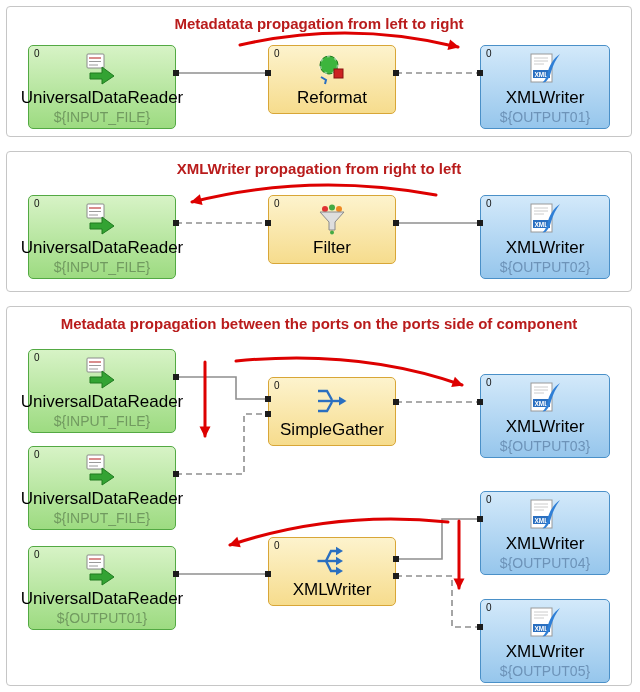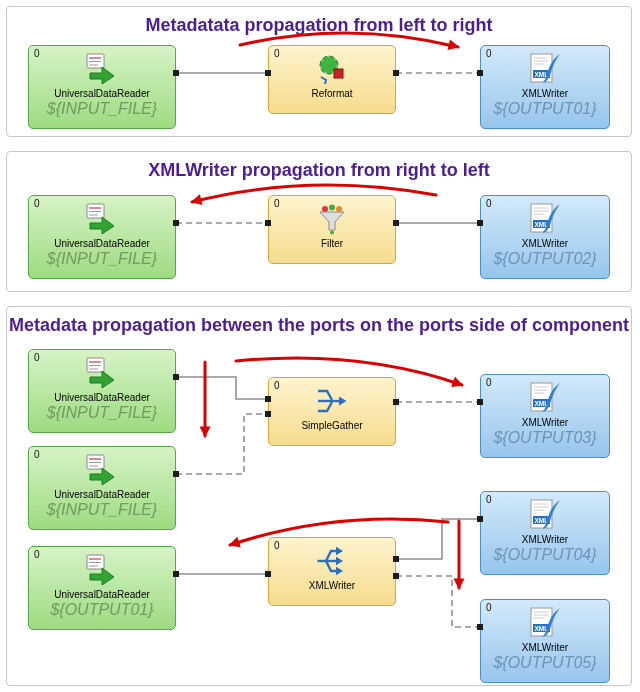--- a/index.html
+++ b/index.html
@@ -10,21 +10,21 @@
     font-family: "Liberation Sans", sans-serif;
   }
   #canvas { position: relative; width: 640px; height: 692px; background: var(--background, #fff); overflow: hidden; }
 
   .panel {
     position: absolute; z-index: 1;
     border: 1px solid var(--panel-border, #c6c6c6);
     border-radius: 4px; background: #ffffff;
   }
   .panel-title {
-    text-align: center; font-weight: bold; font-size: 18px; color: #4c1d95;
+    text-align: center; font-weight: bold; font-size: 15px; color: #b91c1c;
     padding-top: 8px; white-space: nowrap;
   }
 
   .comp {
     position: absolute; z-index: 2;
     border-radius: 5px;
     display: flex; flex-direction: column; align-items: center;
     padding-top: 5px;
   }
   .comp.reader {
@@ -34,22 +34,22 @@
   .comp.transformer {
     background: linear-gradient(var(--transformer-fill-top, #fdf3cd), var(--transformer-fill-bottom, #f6dc8d));
     border: 1px solid var(--transformer-border, #d8a637);
   }
   .comp.writer {
     background: linear-gradient(var(--writer-fill-top, #d3e9fa), var(--writer-fill-bottom, #96c6ec));
     border: 1px solid var(--writer-border, #4a90c8);
   }
   .port-num { position: absolute; top: 2px; left: 5px; font-size: 10px; color: #111; }
   .comp-icon { width: 32px; height: 32px; margin-top: 2px; }
-  .comp-label { font-size: 10px; color: #000; margin-top: 3px; white-space: nowrap; }
-  .comp-sub { font-size: 16px; margin-top: 1px; white-space: nowrap; font-style: italic; }
+  .comp-label { font-size: 17px; color: #000; margin-top: 3px; white-space: nowrap; }
+  .comp-sub { font-size: 14px; margin-top: 1px; white-space: nowrap; }
   .comp.reader .comp-sub { color: #719a60; }
   .comp.writer .comp-sub { color: #6d93b8; }
 
   #edge-layer { position: absolute; left: 0; top: 0; z-index: 3; pointer-events: none; }
   path.flow { stroke: var(--edge-color, #8f8f8f); stroke-width: 1.6; fill: none; }
   path.flow.dashed { stroke-dasharray: 6 4; }
   .portsq { fill: var(--port-color, #1c1c1c); }
   path.prop-arrow {
     stroke: var(--propagation-arrow-color, #dd0000);
     stroke-width: 3; fill: none; stroke-linecap: round;

